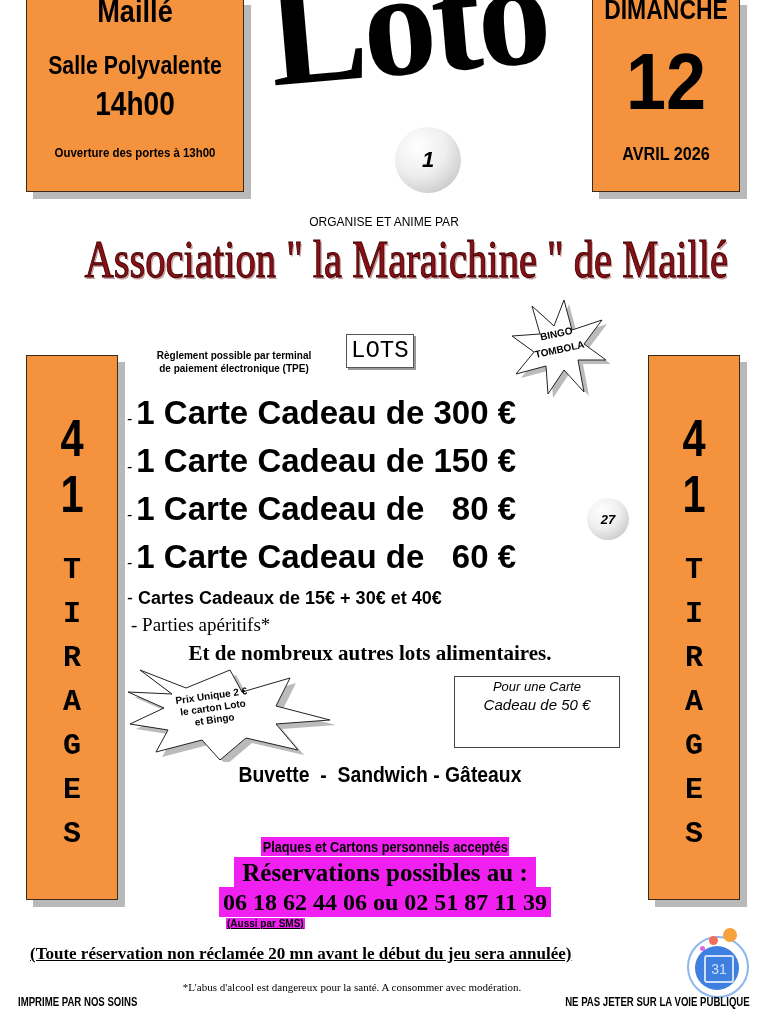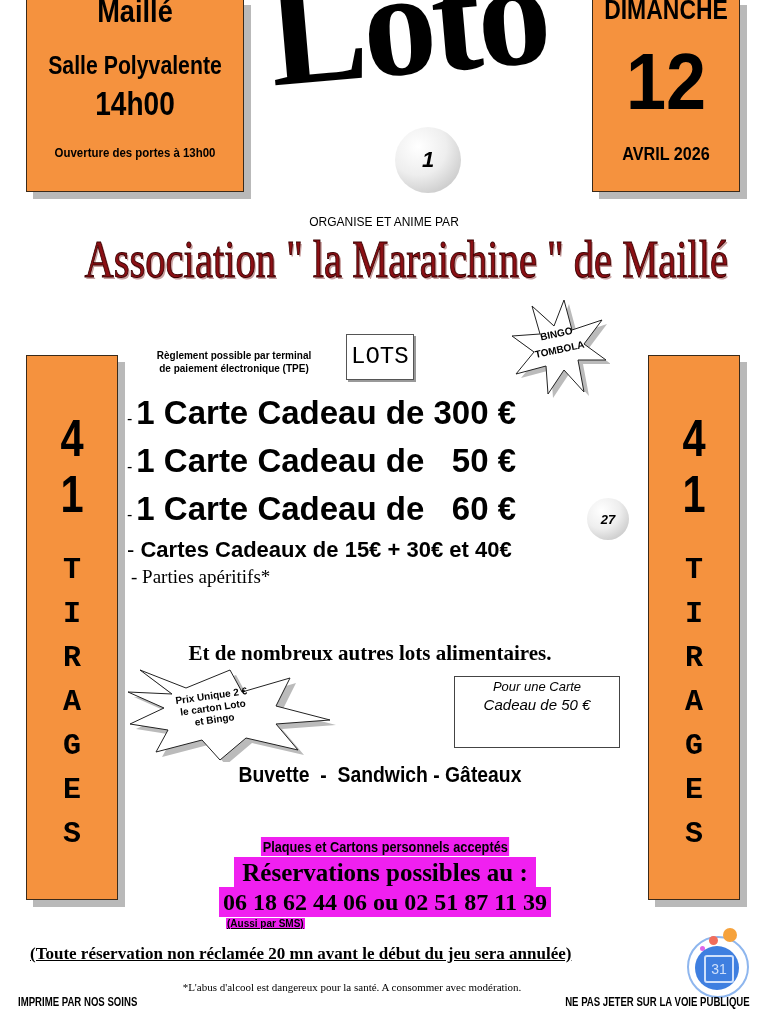--- a/index.html
+++ b/index.html
@@ -37,21 +37,21 @@
 </div>
 
 <div class="abs center" style="left:0;width:768px;top:215px;font-size:12px;">ORGANISE ET ANIME PAR</div>
 <div class="abs center" style="left:0;width:768px;top:230px;font-family:'Liberation Serif',serif;font-size:52px;color:#8b0f14;-webkit-text-stroke:1px #3a0000;transform:scaleX(0.78);transform-origin:center top;white-space:nowrap;text-shadow:2px 2px 0 #c9a0a0;">Association " la Maraichine " de Maillé</div>
 
 <div class="abs center" style="left:130px;top:342px;width:208px;font-weight:bold;font-size:10px;line-height:13px;margin-top:7px;">
   <div>Règlement possible par terminal</div>
   <div>de paiement électronique (TPE)</div>
 </div>
 
-<div class="abs" style="left:346px;top:334px;padding:8px 4px;border:1px solid #555;box-shadow:2px 2px 0 #999;font-family:'Liberation Mono',monospace;font-size:24px;line-height:28px;">LOTS</div>
+<div class="abs" style="left:346px;top:334px;padding:2px 4px;border:1px solid #555;box-shadow:2px 2px 0 #999;font-family:'Liberation Mono',monospace;font-size:24px;line-height:28px;">LOTS</div>
 
 <svg class="abs" style="left:506px;top:294px;" width="104" height="104" viewBox="0 0 104 104">
   <polygon points="58,6 66,36 96,26 78,50 100,66 72,66 78,98 58,76 42,100 40,72 10,80 28,58 6,42 34,40 26,12 48,32" fill="#bbb" transform="translate(5,4)"></polygon>
   <polygon points="58,6 66,36 96,26 78,50 100,66 72,66 78,98 58,76 42,100 40,72 10,80 28,58 6,42 34,40 26,12 48,32" fill="#fff" stroke="#222" stroke-width="1"></polygon>
 </svg>
 <div class="abs center" style="left:528px;top:326px;width:60px;font-weight:bold;font-size:10px;line-height:16px;transform:rotate(-12deg);">
   <div>BINGO</div>
   <div>TOMBOLA</div>
 </div>
 
@@ -75,23 +75,24 @@
   <div class="vert">I</div>
   <div class="vert">R</div>
   <div class="vert">A</div>
   <div class="vert">G</div>
   <div class="vert">E</div>
   <div class="vert">S</div>
 </div>
 
 <div class="abs" style="left:127px;top:392px;width:500px;">
   <div class="lot"><span class="dash">-</span><span>1 Carte Cadeau de 300 €</span></div>
-  <div class="lot"><span class="dash">-</span><span>1 Carte Cadeau de   50 €</span></div>
+  <div class="lot"><span class="dash">-</span><span>1 Carte Cadeau de 150 €</span></div>
+  <div class="lot"><span class="dash">-</span><span>1 Carte Cadeau de   80 €</span></div>
   <div class="lot"><span class="dash">-</span><span>1 Carte Cadeau de   60 €</span></div>
-  <div style="font-weight:bold;font-size:22px;line-height:28px;white-space:nowrap;"><span style="font-weight:normal">- </span><span>Cartes Cadeaux de 15€ + 30€ et 40€</span></div>
+  <div style="font-weight:bold;font-size:18px;line-height:28px;white-space:nowrap;"><span style="font-weight:normal">- </span><span>Cartes Cadeaux de 15€ + 30€ et 40€</span></div>
   <div style="font-family:'Liberation Serif',serif;font-size:19px;line-height:26px;white-space:nowrap;margin-left:4px;"><span>- </span><span>Parties apéritifs*</span></div>
 </div>
 <div class="abs ball" style="left:587px;top:498px;width:42px;height:42px;font-size:13px;">
   <span>27</span>
 </div>
 <div class="abs center" style="left:140px;width:460px;top:641px;font-family:'Liberation Serif',serif;font-weight:bold;font-size:21px;white-space:nowrap;">Et de nombreux autres lots alimentaires.</div>
 
 <svg class="abs" style="left:126px;top:668px;" width="210" height="94" viewBox="0 0 210 94">
   <polygon points="14,2 60,20 104,2 116,24 164,10 150,38 204,52 150,56 172,82 120,70 94,92 76,72 30,84 42,62 4,56 38,40 2,24 46,26" fill="#bbb" transform="translate(6,5)"></polygon>
   <polygon points="14,2 60,20 104,2 116,24 164,10 150,38 204,52 150,56 172,82 120,70 94,92 76,72 30,84 42,62 4,56 38,40 2,24 46,26" fill="#fff" stroke="#222" stroke-width="1"></polygon>

